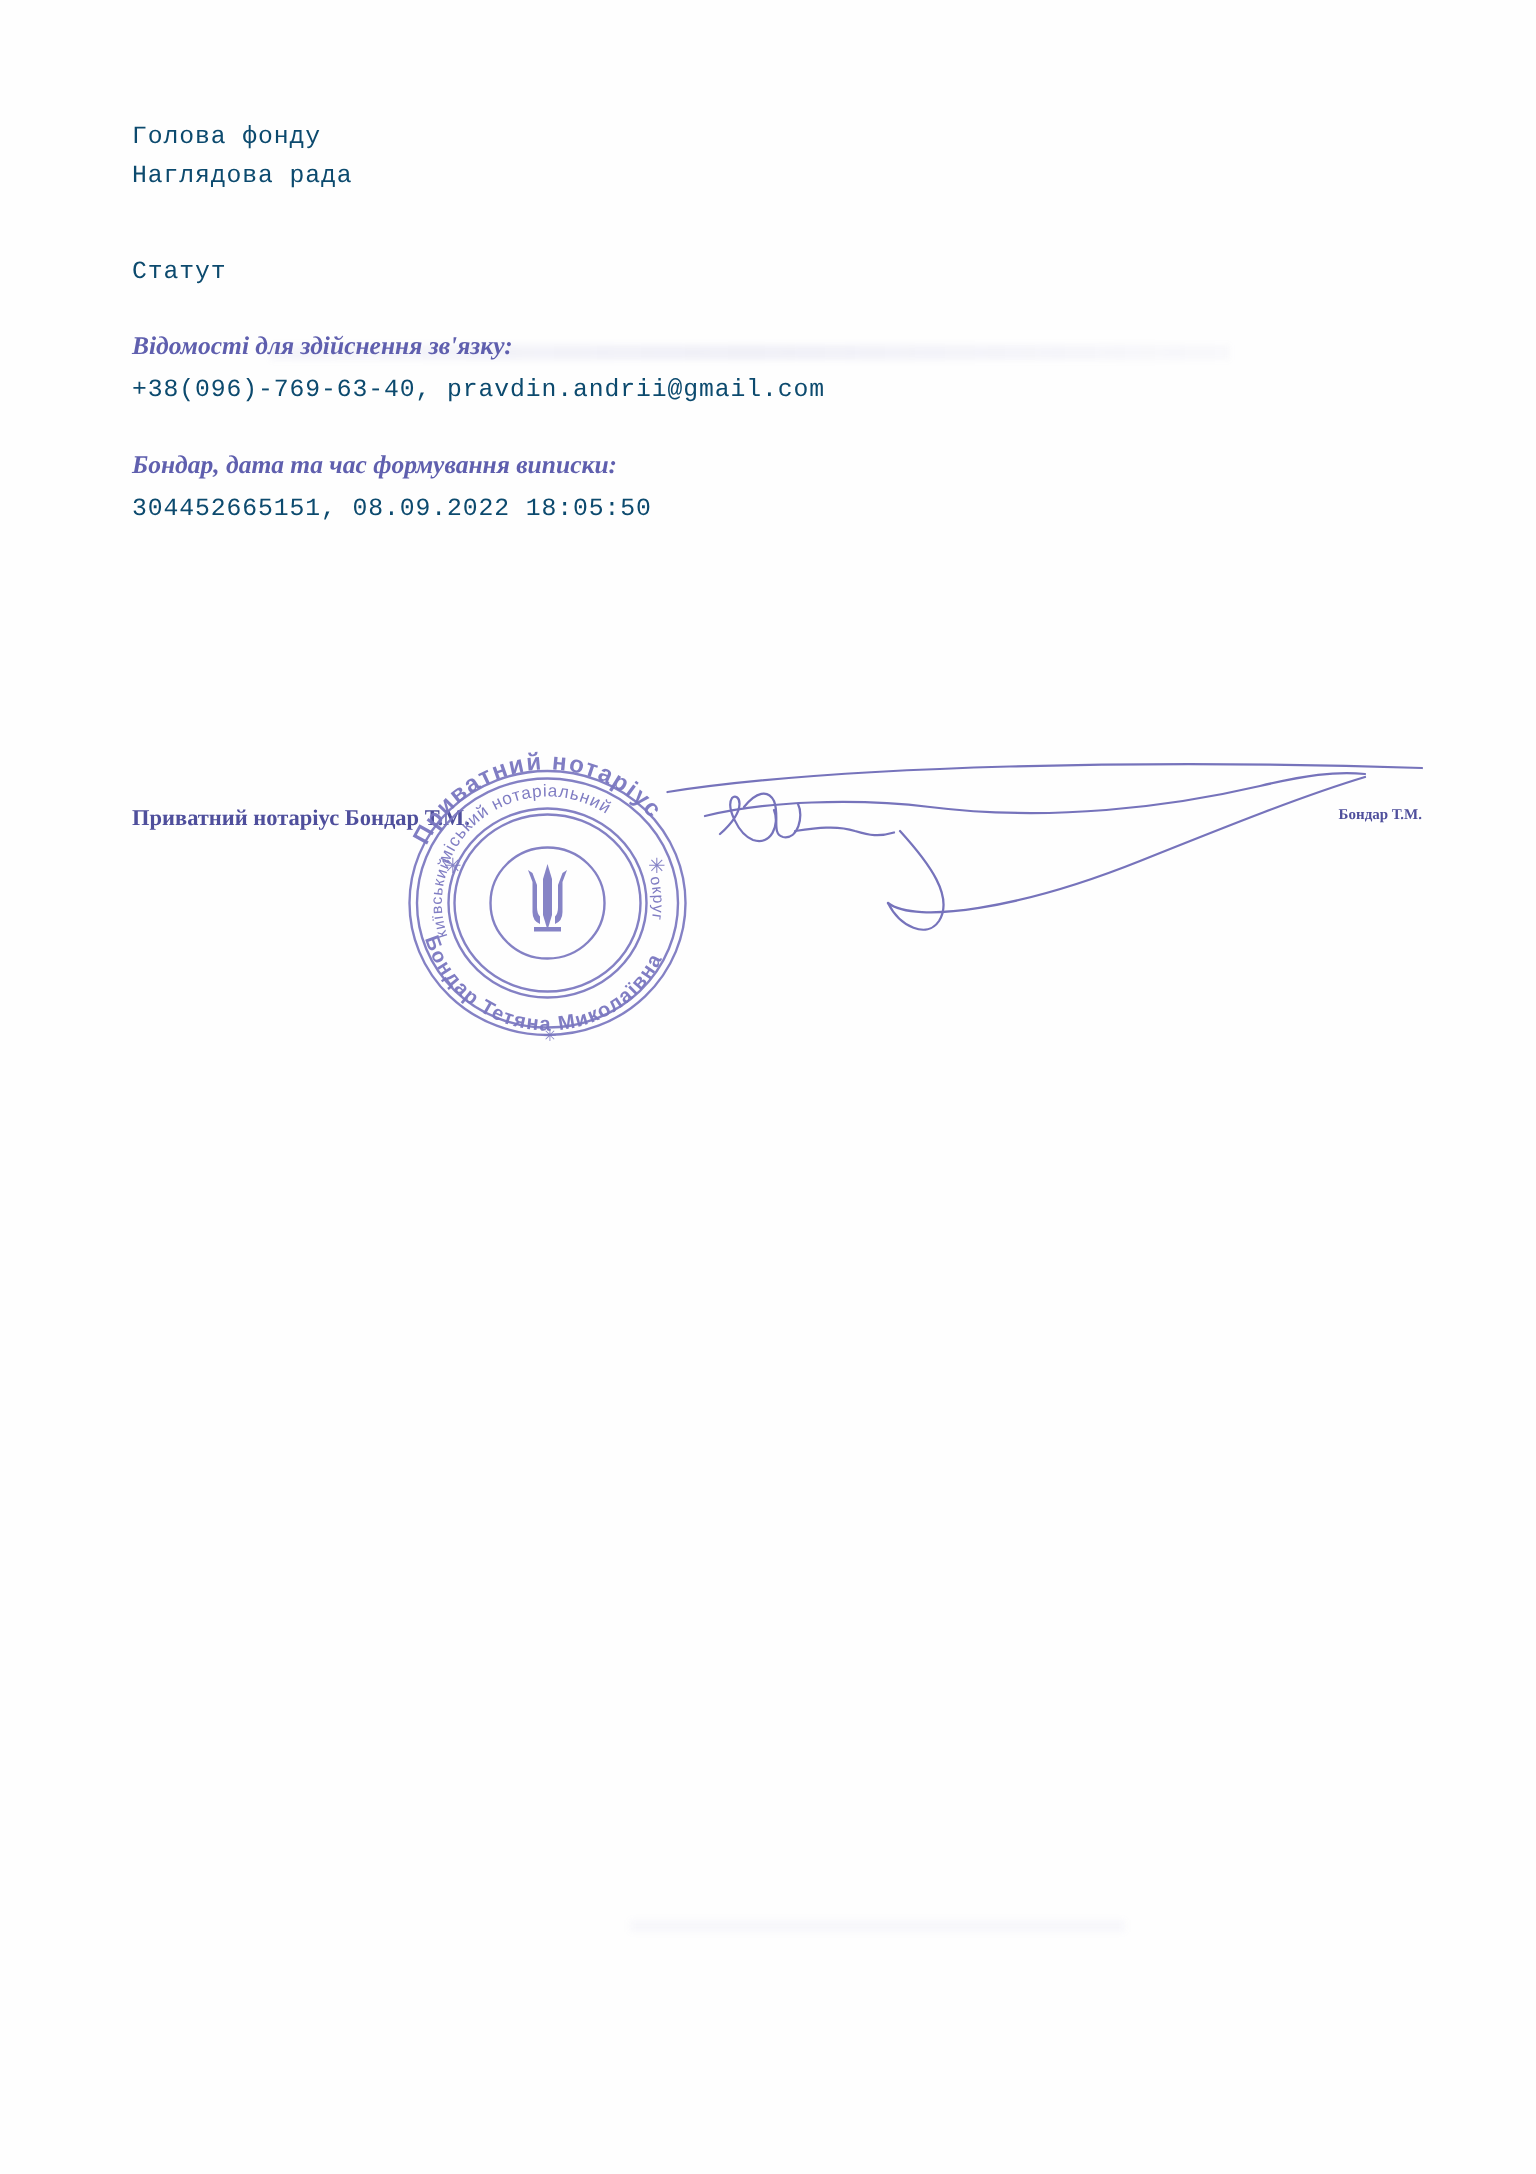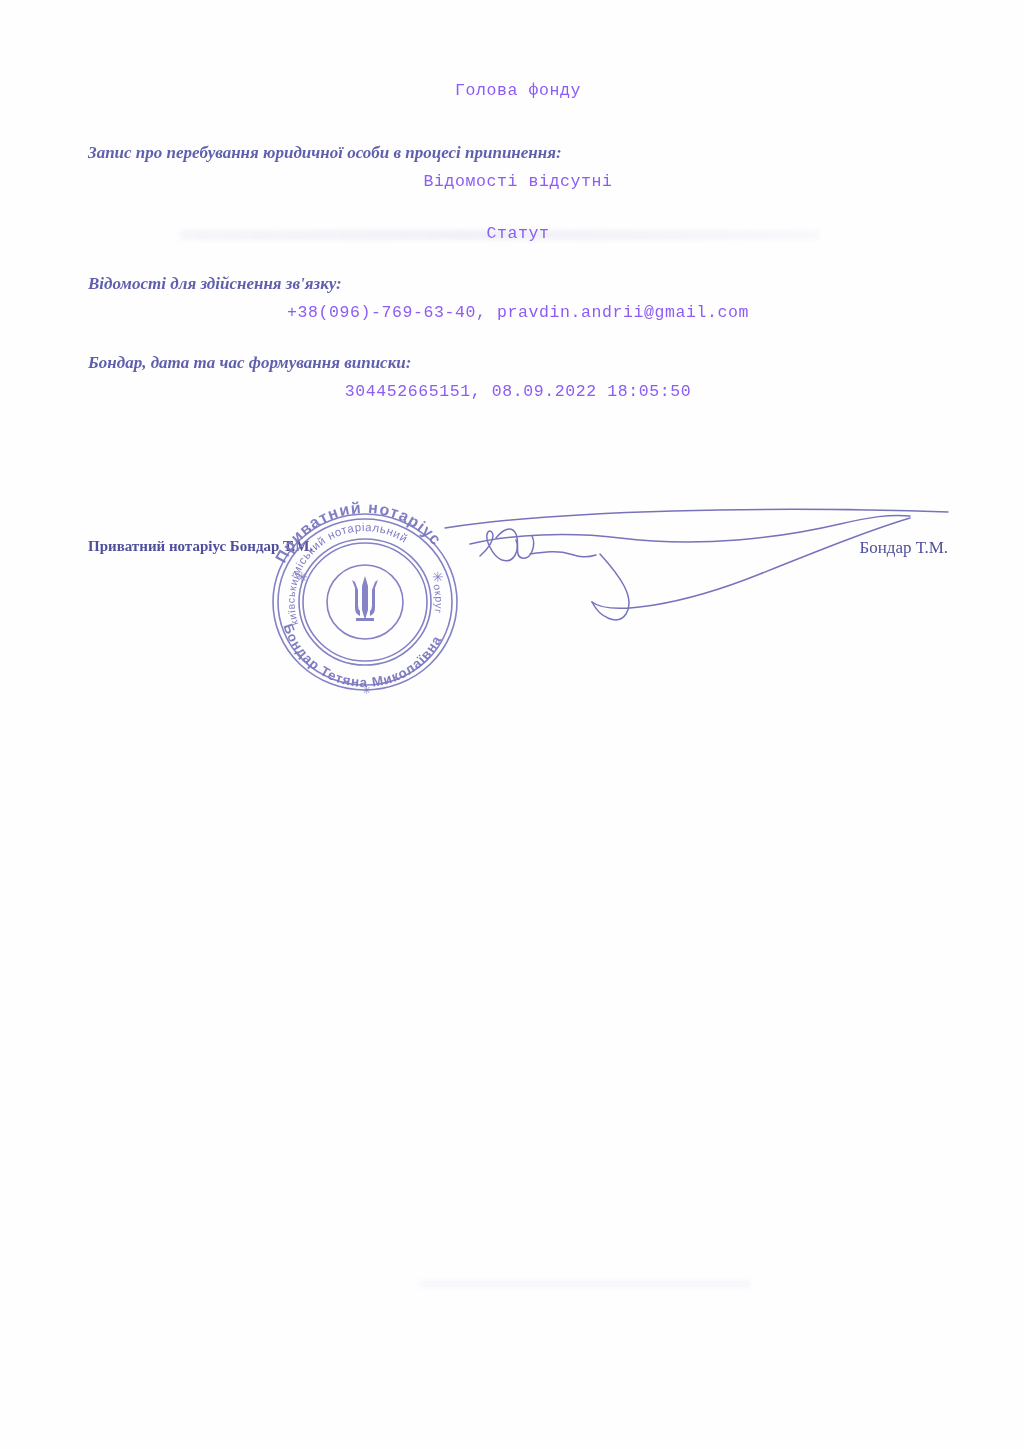--- a/index.html
+++ b/index.html
@@ -23,24 +23,23 @@
   .content {
     position: absolute;
     left: 88px;
     top: 78px;
     width: 860px;
   }
   .mono {
     font-family: "Liberation Mono", monospace;
     font-size: 16.5px;
     letter-spacing: 0.6px;
-    color: #8b5cf6;
+    color: #0c4a6e;
     line-height: 26px;
     white-space: pre;
-    text-align: center;
   }
   .heading {
     font-family: "Liberation Serif", serif;
     font-weight: bold;
     font-style: italic;
     font-size: 17px;
     color: #5f5fae;
     line-height: 22px;
   }
   .block {
@@ -67,22 +66,22 @@
     font-weight: bold;
     font-size: 15px;
     color: #4f4f9c;
     white-space: nowrap;
   }
   .sig-right {
     position: absolute;
     right: 0;
     top: 0;
     font-family: "Liberation Serif", serif;
-    font-weight: normal;
-    font-size: 17px;
+    font-weight: bold;
+    font-size: 10px;
     color: #4f4f9c;
     white-space: nowrap;
   }
   .stamp {
     position: absolute;
     left: 256px;
     top: 498px;
     width: 218px;
     height: 198px;
     pointer-events: none;
@@ -119,26 +118,23 @@
 
 <div class="page">
 
   <div class="ghost"></div>
   <div class="ghost2"></div>
 
   <div class="content">
 
     <div class="block-first">
       <div class="mono">Голова фонду</div>
-    </div>
-
-    <div class="block">
-      <div class="heading">Запис про перебування юридичної особи в процесі припинення:</div>
-      <div class="mono">Відомості відсутні</div>
-    </div>
+      <div class="mono">Наглядова рада</div>
+    </div>
+
 
     <div class="block">
       <div class="mono">Статут</div>
     </div>
 
     <div class="block">
       <div class="heading">Відомості для здійснення зв'язку:</div>
       <div class="mono">+38(096)-769-63-40, pravdin.andrii@gmail.com</div>
     </div>
 

